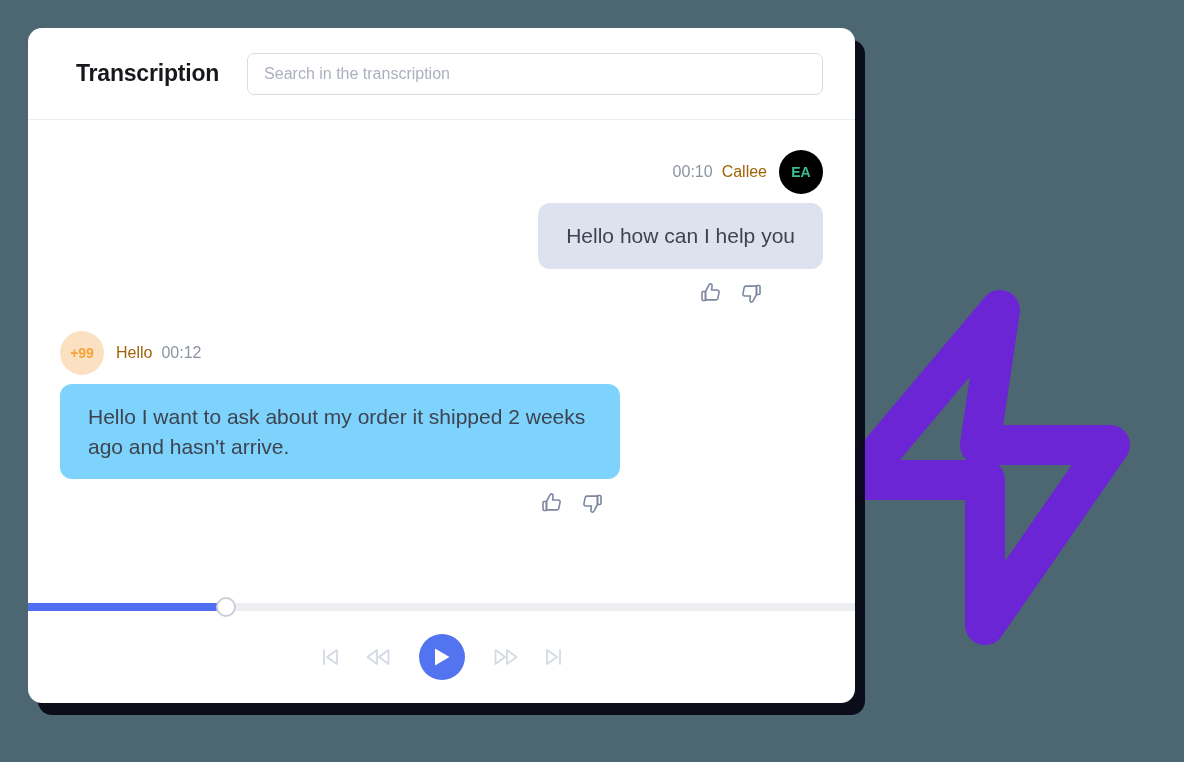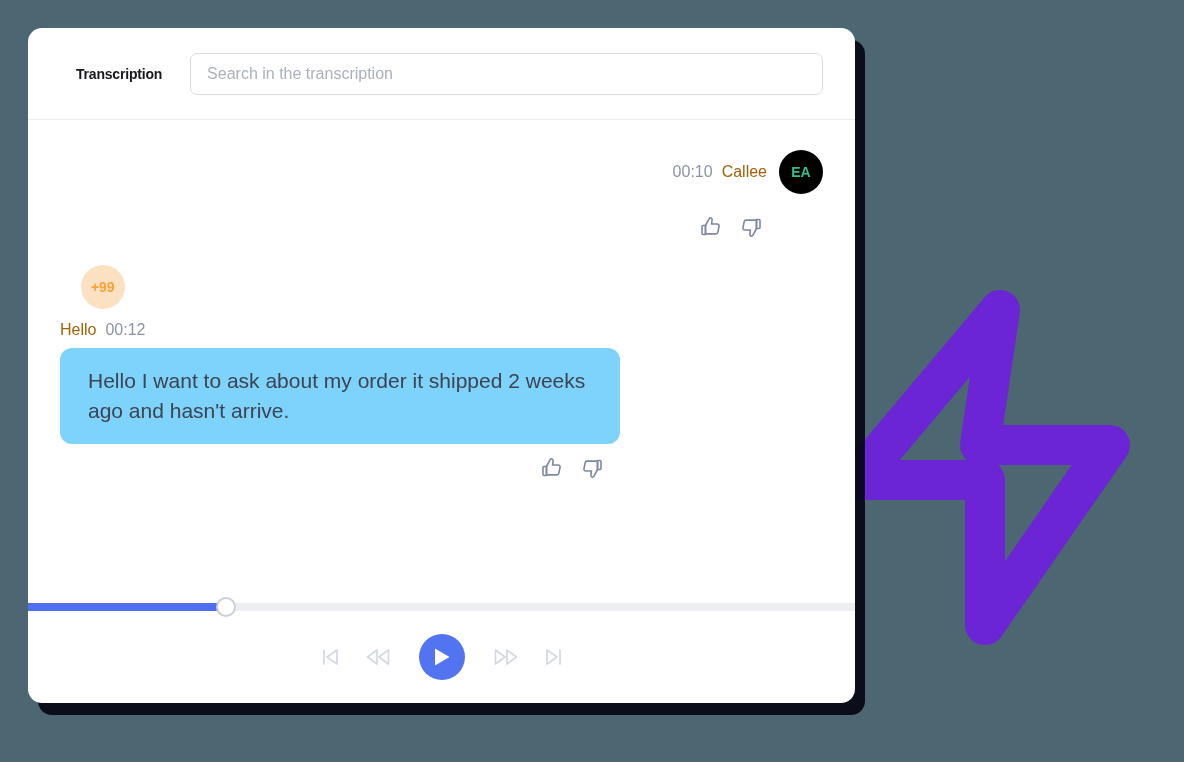--- a/index.html
+++ b/index.html
@@ -44,21 +44,21 @@
   .card-header {
     height: 92px;
     min-height: 92px;
     display: flex;
     align-items: center;
     padding: 0 32px 0 48px;
     border-bottom: 1px solid #eceef2;
     box-sizing: border-box;
   }
   .card-title {
-    font-size: 14px;
+    font-size: 23px;
     font-weight: bold;
     color: #17181c;
     letter-spacing: -0.2px;
     white-space: nowrap;
   }
   .search-wrap {
     flex: 1;
     margin-left: 28px;
   }
   .search-input {
@@ -91,21 +91,20 @@
     flex-direction: column;
   }
   .msg.incoming { align-items: flex-start; }
   .msg.outgoing { align-items: flex-end; }
 
   .msg-head {
     display: flex;
     align-items: center;
     gap: 12px;
     margin-bottom: 9px;
-    flex-direction: column;
   }
   .msg.outgoing .msg-head { flex-direction: row; }
   .msg-meta {
     display: flex;
     align-items: baseline;
     gap: 9px;
     font-size: 16px;
   }
   .speaker {
     color: #a16207;
@@ -244,20 +243,21 @@
     <div class="msg outgoing">
       <div class="msg-head">
         <div class="msg-meta">
           <span class="timestamp">00:10</span>
           <span class="speaker">Callee</span>
         </div>
         <div class="avatar green">
           <span>EA</span>
         </div>
       </div>
+      <div class="bubble blue">Hello how can I help you</div>
       <div class="reactions">
         <span class="react-btn">
           <svg width="24" height="24" viewBox="0 0 24 24" fill="none" stroke="#7d87a0" stroke-width="1.6" stroke-linejoin="round" stroke-linecap="round">
             <path d="M6.5 10.5 H4 a1 1 0 0 0 -1 1 v7 a1 1 0 0 0 1 1 h2.5 z"></path>
             <path d="M6.5 10.5 L10.2 3.6 a1.6 1.6 0 0 1 2.9 1.1 L12.6 9 h5.6 a1.9 1.9 0 0 1 1.85 2.35 l-1.25 6 A1.9 1.9 0 0 1 17 18.9 H6.5 z"></path>
           </svg>
         </span>
         <span class="react-btn">
           <svg width="24" height="24" viewBox="0 0 24 24" fill="none" stroke="#7d87a0" stroke-width="1.6" stroke-linejoin="round" stroke-linecap="round">
             <path d="M17.5 13.5 H20 a1 1 0 0 0 1 -1 v-7 a1 1 0 0 0 -1 -1 h-2.5 z"></path>

